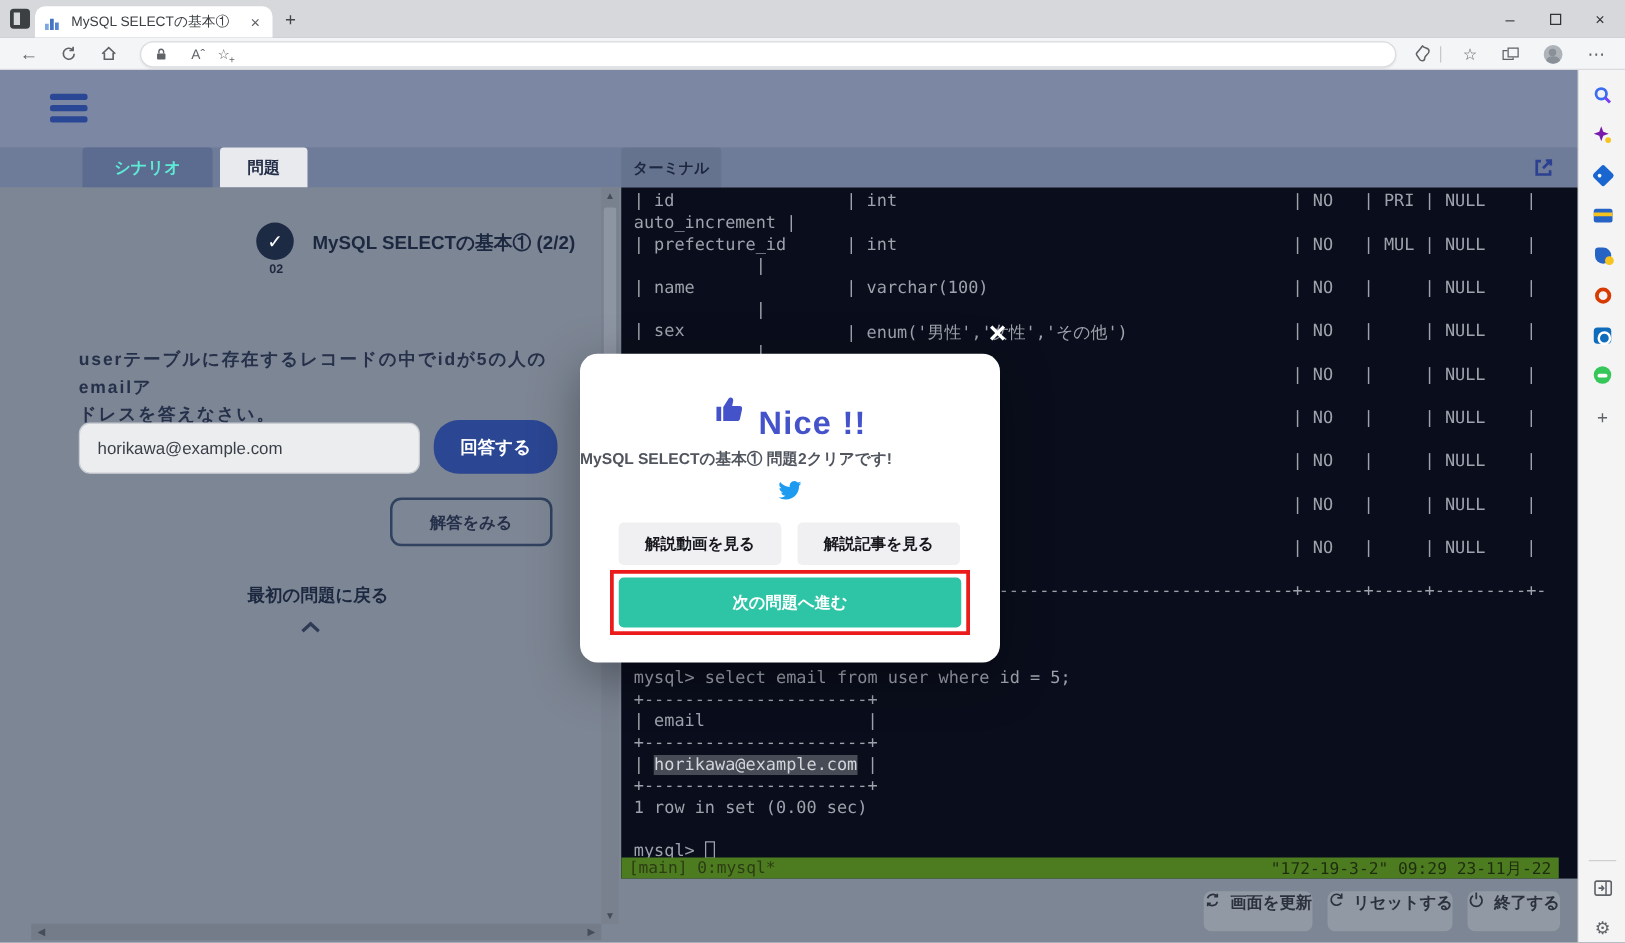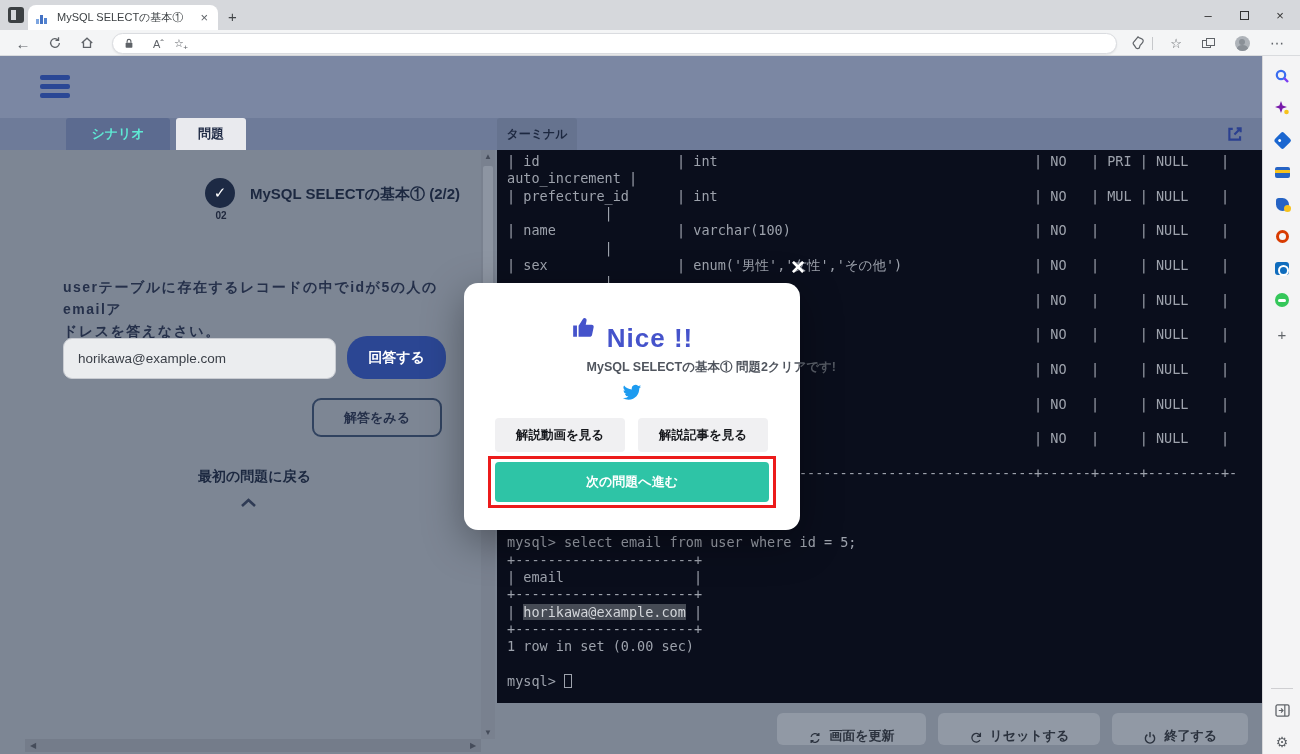--- a/index.html
+++ b/index.html
@@ -92,28 +92,28 @@
   .tline { position:relative; height:17.33px; white-space:pre; }
   .seg-b { position:absolute; left:170px; top:0; }
   .seg-c { position:absolute; left:527px; top:0; }
   .hl { background:#464b55; color:#d2d5da; }
   .cursor { display:inline-block; width:8px; height:14px; border:1px solid #9da2ac; vertical-align:-2px; }
   .tmux { position:absolute; left:0; bottom:0; right:15px; height:17px; background:#4d7c20; font-family:"DejaVu Sans Mono", monospace; font-size:13px; display:flex; justify-content:space-between; padding:0 6px; align-items:center; }
   .tmux .tl { color:#2c3c14; } .tmux .tr { color:#1e2c10; }
 
   
   .footer { position:absolute; left:497px; top:647px; width:765px; height:51px; background:#7d8694; display:flex; justify-content:flex-end; align-items:center; gap:12px; padding-right:14px; }
-  .fbtn { height:32px; padding:0 31px; border:none; border-radius:6px; background:rgba(255,255,255,0.16); color:#2b323e; font-size:13px; font-weight:bold; display:flex; align-items:flex-end; gap:7px; }
+  .fbtn { height:32px; padding:0 0; border:none; border-radius:6px; background:rgba(255,255,255,0.16); color:#2b323e; font-size:13px; font-weight:bold; display:flex; align-items:flex-start; gap:7px; }
 
   
   .modal { position:absolute; left:464px; top:227px; width:336px; height:247px; background:#fff; border-radius:14px; box-shadow:0 12px 40px rgba(0,0,0,.35); }
   .modal-close { position:absolute; right:-5px; top:-28px; color:#fff; font-size:24px; font-weight:bold; line-height:1; }
   .m-titlerow { position:absolute; left:0; top:16px; width:336px; display:flex; align-items:center; justify-content:center; gap:10px; }
   .m-title { font-size:26px; font-weight:800; color:#4553cb; letter-spacing:1px;margin-top:24px; }
-  .m-msg { position:absolute; left:0; top:76px; width:372px; text-align:right; font-size:12.5px; font-weight:bold; color:#50555e; }
+  .m-msg { position:absolute; left:0; top:76px; width:372px; text-align:left; font-size:12.5px; font-weight:bold; color:#50555e; }
   .m-bird { position:absolute; left:158px; top:101px; }
   .m-gbtn { position:absolute; top:135px; height:34px; background:#f0f0f2; border:none; border-radius:4px; font-size:12.5px; font-weight:bold; color:#16181c; }
   .m-gbtn1 { left:31px; width:130px; } .m-gbtn2 { left:174px; width:130px; }
   .m-next { position:absolute; left:31px; top:179px; width:274px; height:40px; background:#2ec4a6; border:none; border-radius:4px; color:#fff; font-size:13px; font-weight:bold; }
   .m-redbox { position:absolute; left:24px; top:173px; width:288px; height:52px; border:3px solid #ec1b1b; pointer-events:none; }
 </style>
 </head>
 <body>
 
 <div class="window">
@@ -291,20 +291,24 @@
           <div class="tline"><span class="seg-a">mysql&gt; select email from user where id = 5;</span></div>
           <div class="tline"><span class="seg-a">+----------------------+</span></div>
           <div class="tline"><span class="seg-a">| email                |</span></div>
           <div class="tline"><span class="seg-a">+----------------------+</span></div>
           <div class="tline"><span class="seg-a">| </span><span class="hl">horikawa@example.com</span><span class="seg-a"> |</span></div>
           <div class="tline"><span class="seg-a">+----------------------+</span></div>
           <div class="tline"><span class="seg-a">1 row in set (0.00 sec)</span></div>
           <div class="tline"></div>
           <div class="tline"><span class="seg-a">mysql&gt; </span><span class="cursor"></span></div>
         </div>
+      <div class="tmux">
+        <span class="tl">[main] 0:mysql*</span>
+        <span class="tr">"172-19-3-2" 09:29 23-11月-22</span>
+      </div>
     </div>
 
     <div class="footer">
       <button class="fbtn">
         <svg width="14" height="14" viewBox="0 0 16 16">
             <path d="M3.5 6.5a5 5 0 0 1 8.6-1.8M12.4 2.2v2.8H9.6M12.5 9.5a5 5 0 0 1-8.6 1.8M3.6 13.8V11h2.8" stroke="#2b323e" stroke-width="1.5" fill="none"></path>
           </svg>
         <span>画面を更新</span>
       </button>
       <button class="fbtn">

